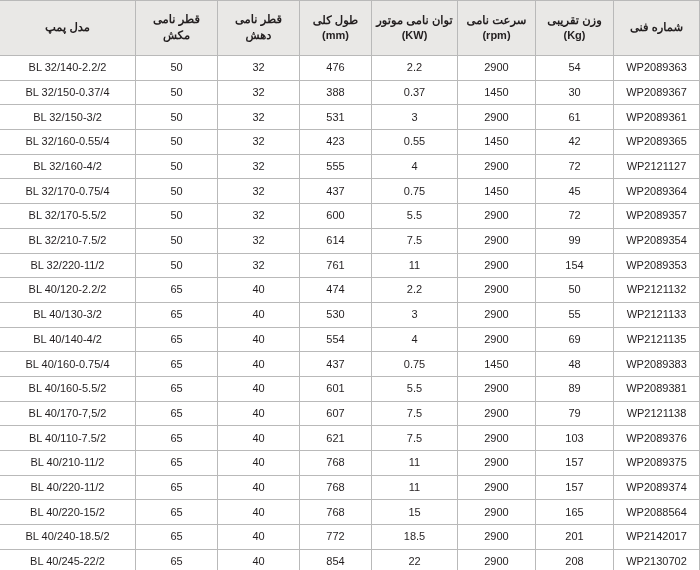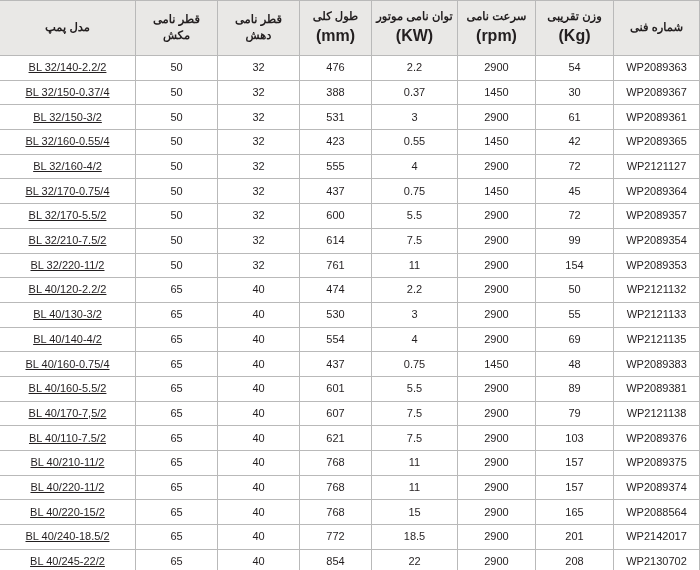--- a/index.html
+++ b/index.html
@@ -52,27 +52,26 @@
   col.c2 { width: 78px; }
   col.c3 { width: 86px; }
   col.c4 { width: 72px; }
   col.c5 { width: 82px; }
   col.c6 { width: 82px; }
   col.c7 { width: 136px; }
 
   .hdr-sub {
     display: block;
     font-weight: bold;
-    font-size: 16px;
+    font-size: 11px;
   }
   .model-cell {
     font-family: "Liberation Sans", sans-serif;
     direction: ltr;
     font-size: 11.5px;
-    text-decoration: underline;
   }
   .num-cell {
     direction: ltr;
     font-size: 11.5px;
   }
 </style>
 </head>
 <body>
 
 <div class="table-wrap">

